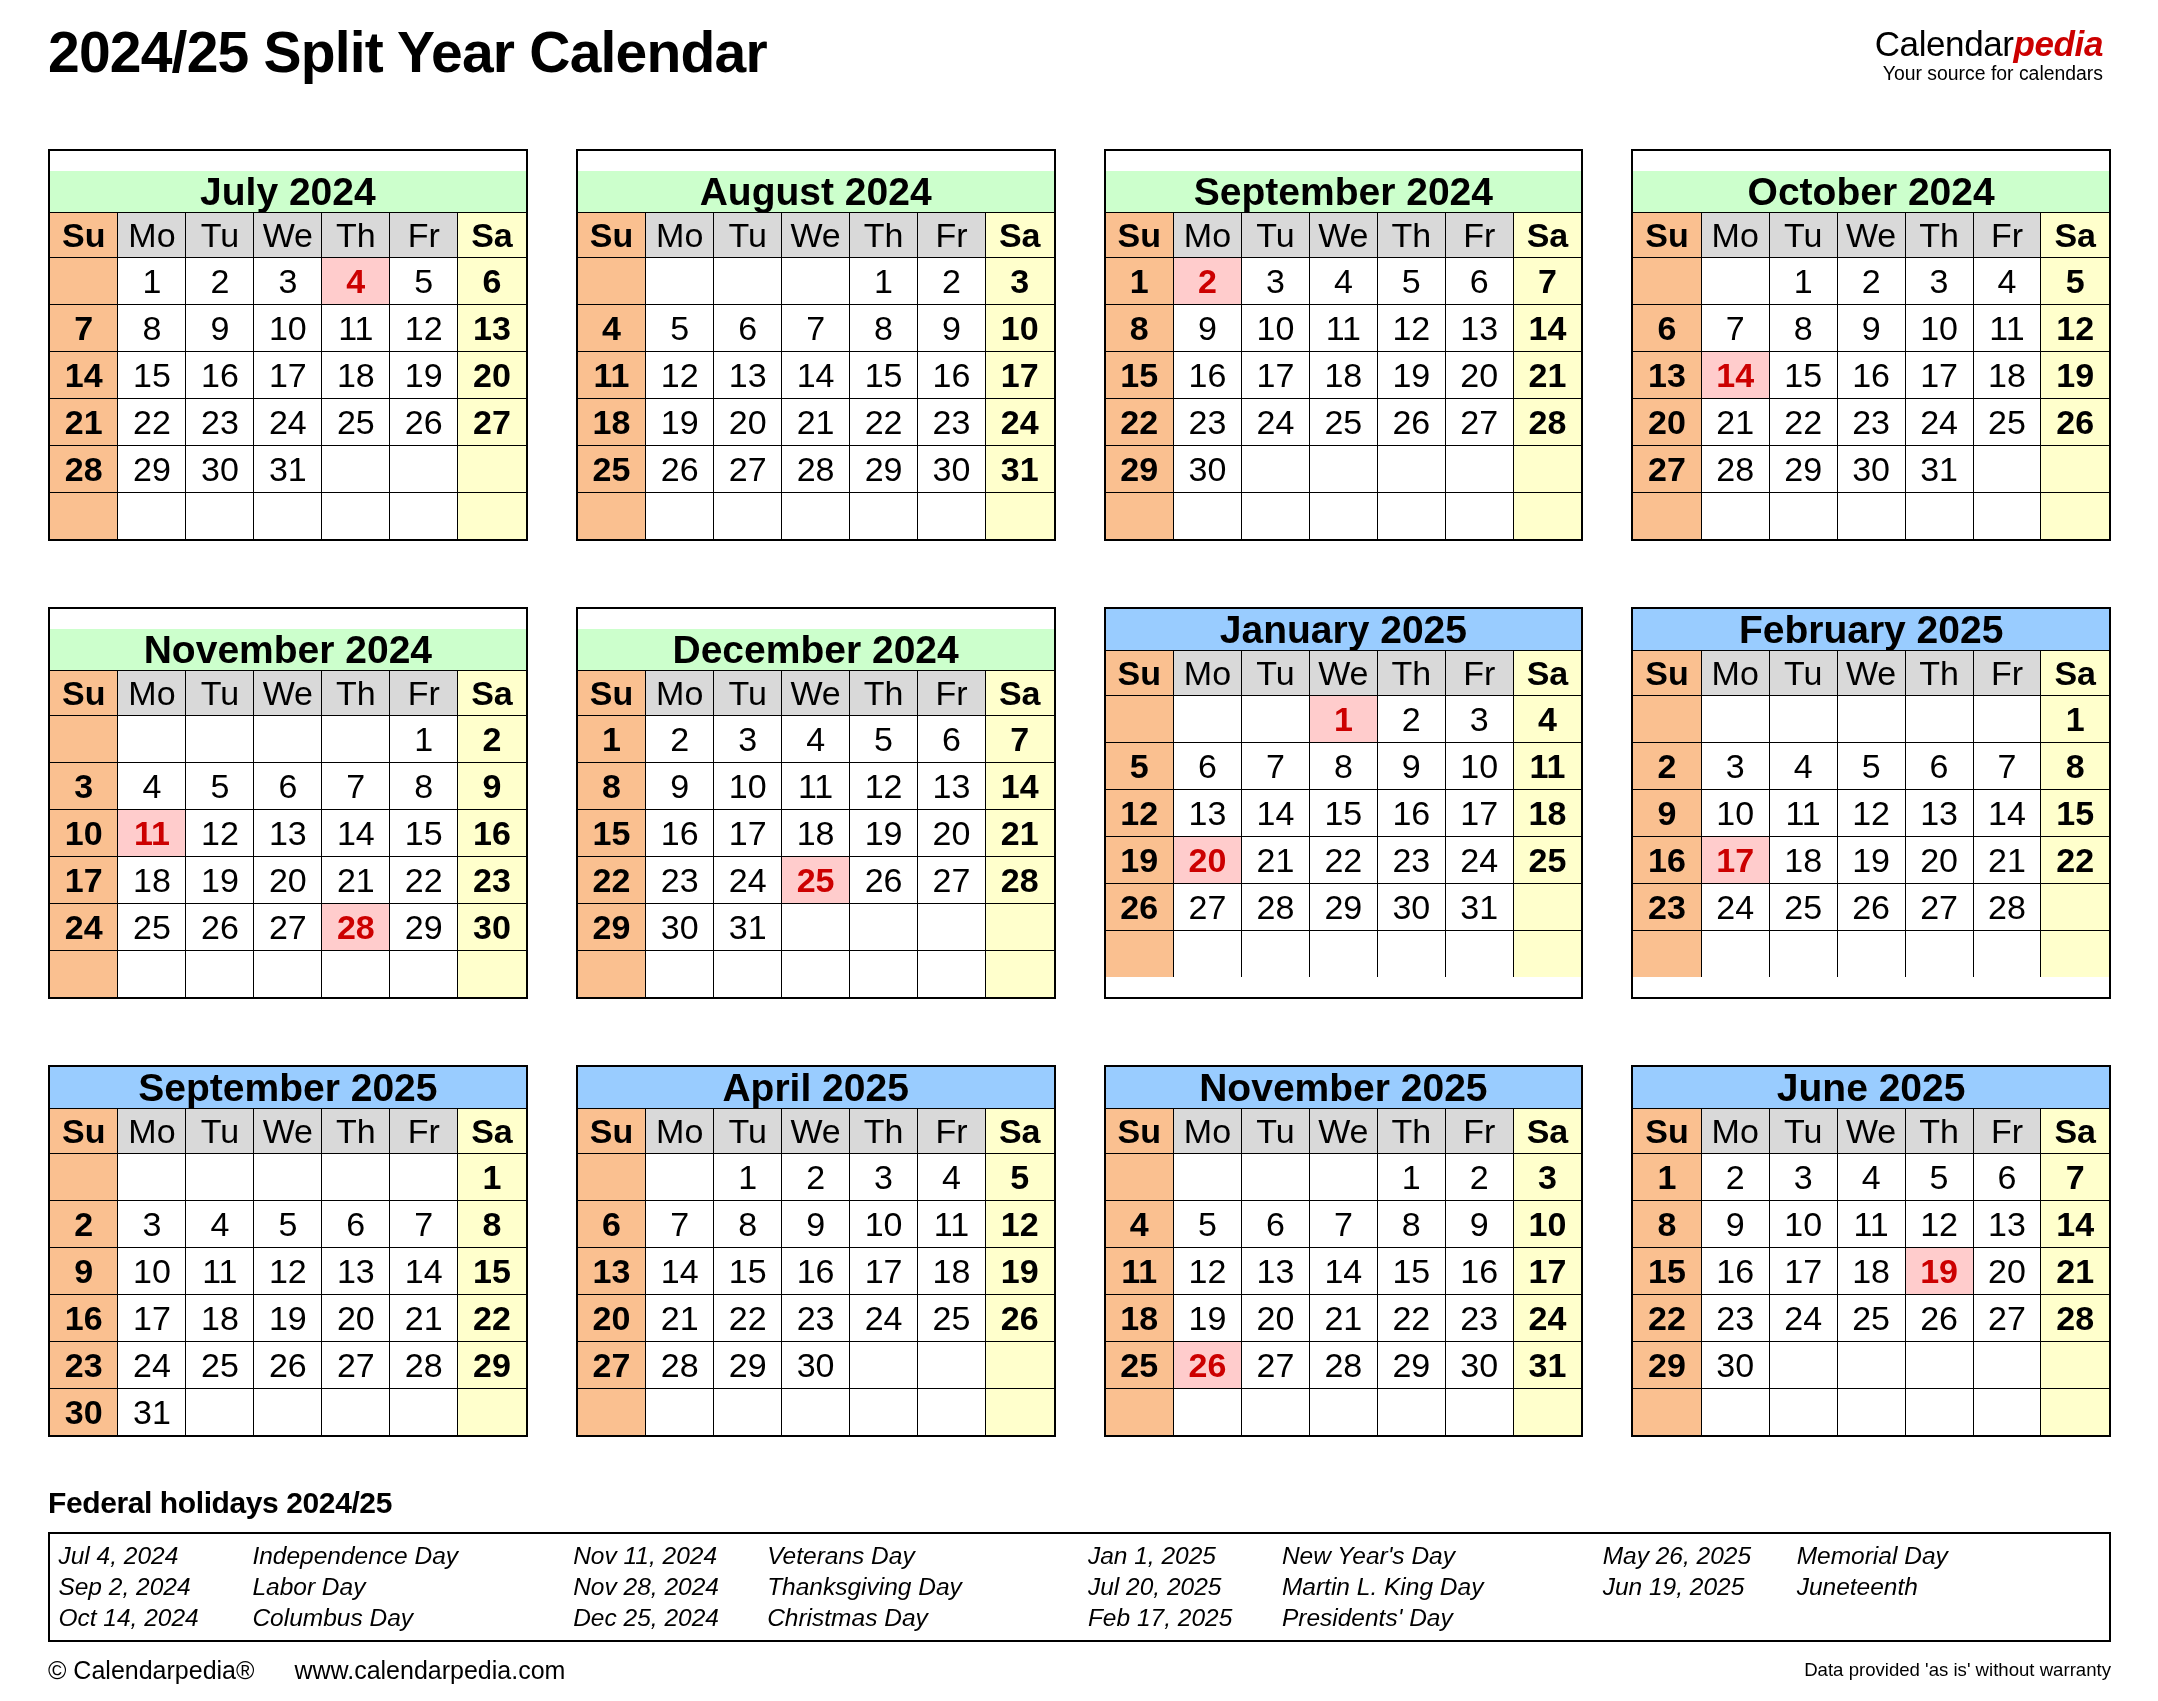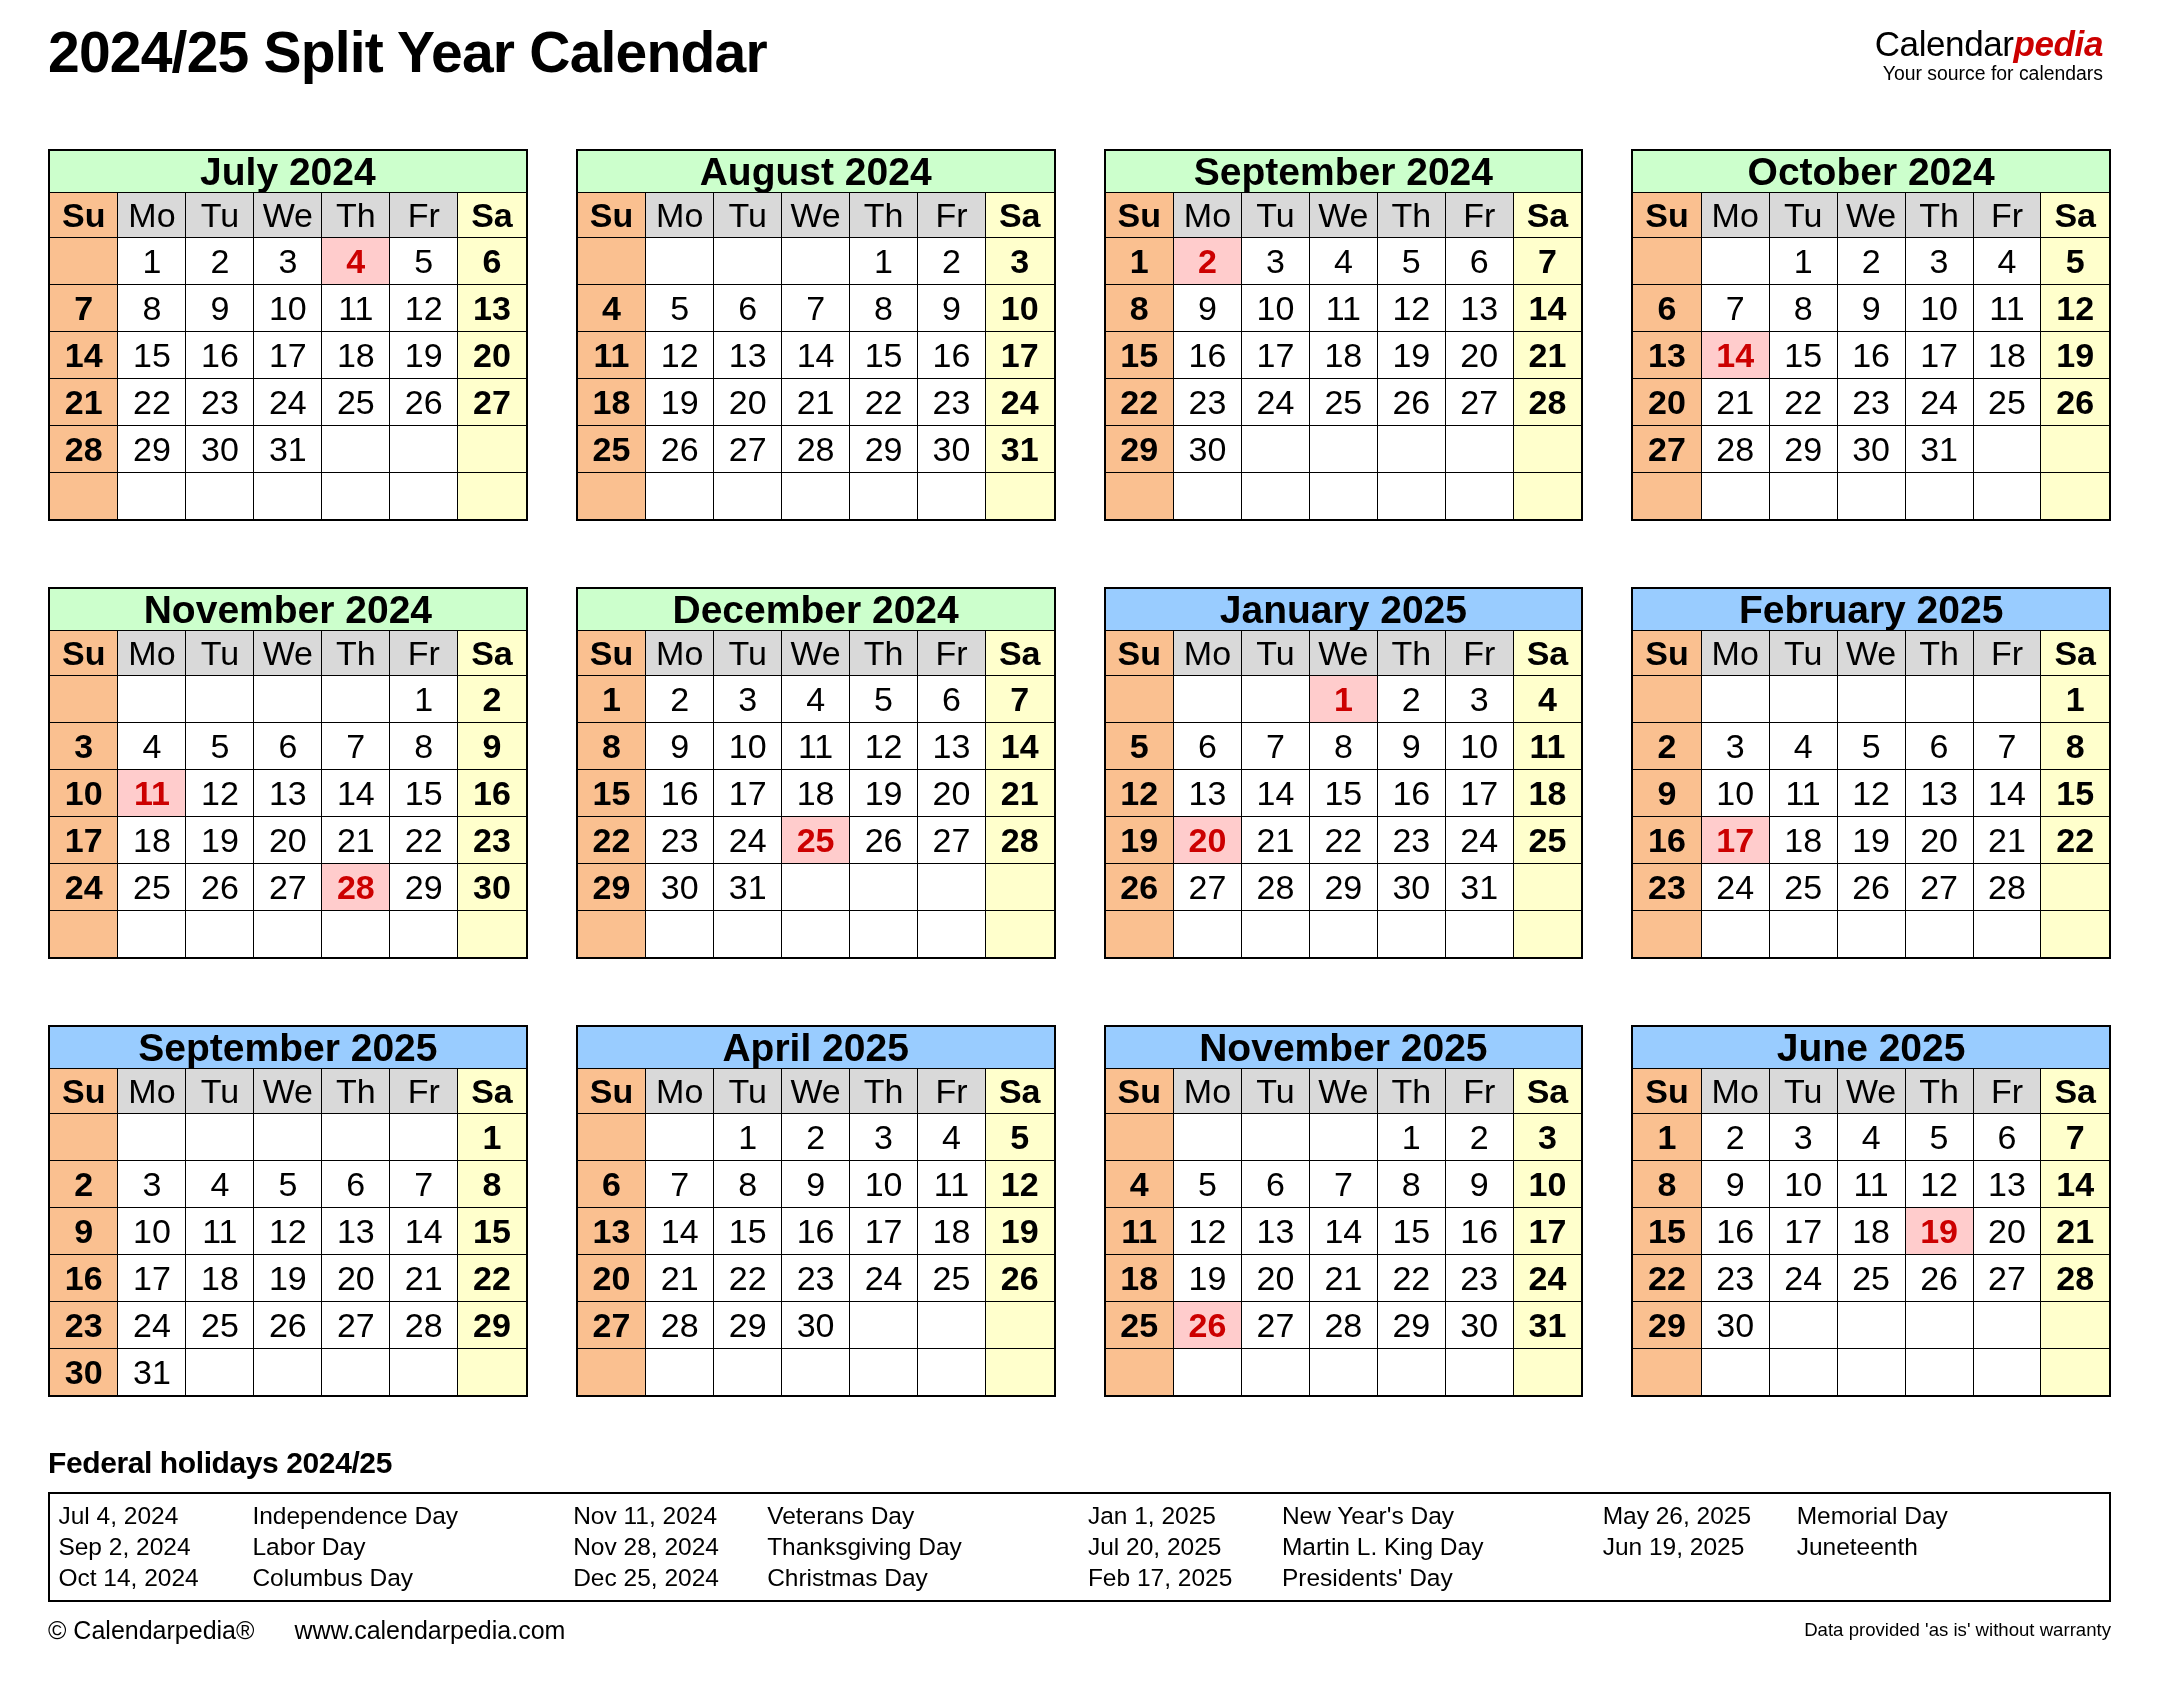--- a/index.html
+++ b/index.html
@@ -15,41 +15,41 @@
   .page-title{position:absolute;left:0;top:18.6px;margin:0;font-size:57px;font-weight:bold;letter-spacing:-0.8px;white-space:nowrap;}
   .logo{position:absolute;right:8px;top:25px;text-align:right;line-height:1.08;}
   .logo-brand{font-size:35px;letter-spacing:-0.4px;}
   .logo-brand .red{color:var(--c-brand);font-style:italic;font-weight:bold;}
   .logo-tagline{font-size:19.4px;}
 
   
   .months{display:grid;grid-template-columns:repeat(4,1fr);column-gap:48px;row-gap:66px;}
   .month{border:2.5px solid #000;background:#fff;}
   .m-title{height:41px;display:flex;align-items:center;justify-content:center;font-size:39px;font-weight:bold;border-bottom:1.7px solid #000;}
-  .m-title.y2024{background:var(--c-2024);}
+  .m-title.y2024{background:var(--c-2024);margin-top:20px;}
   .m-title.y2025{background:var(--c-2025);}
   .m-grid{width:100%;border-collapse:collapse;table-layout:fixed;}
   .m-grid th,.m-grid td{border:1.7px solid #000;text-align:center;padding:0;overflow:hidden;}
   .m-grid tr > *:first-child{border-left:none;}
   .m-grid tr > *:last-child{border-right:none;}
   .m-grid thead th{border-top:none;}
   .m-grid tbody tr:last-child td{border-bottom:none;}
   .m-grid th{height:44px;font-size:34px;font-weight:normal;background:var(--c-gray);}
   .m-grid th.su{background:var(--c-sun);font-weight:bold;text-align:center;}
   .m-grid th.sa{background:var(--c-sat);font-weight:bold;}
   .m-grid td{height:46px;font-size:34px;font-weight:normal;background:#fff;}
   .m-grid td.su{background:var(--c-sun);font-weight:bold;}
   .m-grid td.sa{background:var(--c-sat);font-weight:bold;}
   .m-grid td.hol{background:var(--c-holbg);color:var(--c-holred);font-weight:bold;}
 
   
   .holidays-heading{margin:49px 0 0 0;font-size:30px;font-weight:bold;letter-spacing:-0.4px;}
   .holiday-box{margin-top:11.8px;border:2.5px solid #000;display:grid;grid-template-columns:repeat(4,1fr);padding:6.7px 0 6.7px 0;}
   .h-col{padding-left:8.4px;}
-  .h-entry{display:flex;line-height:31px;font-size:24.5px;white-space:nowrap;}
+  .h-entry{display:flex;line-height:31px;font-size:24.5px;white-space:nowrap;font-style:italic;}
   .h-date{width:194px;flex:none;}
 
   
   .footer{display:flex;justify-content:space-between;align-items:center;margin-top:13.5px;}
   .footer-left{font-size:25px;}
   .footer-left .website{margin-left:40px;}
   .footer-right{font-size:18.6px;}
 </style>
 </head>
 <body>

